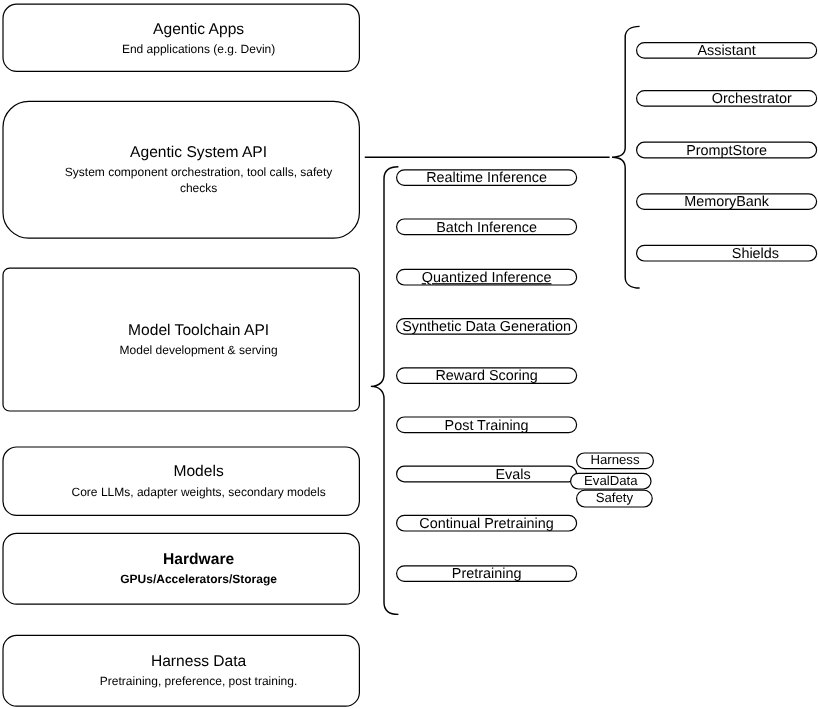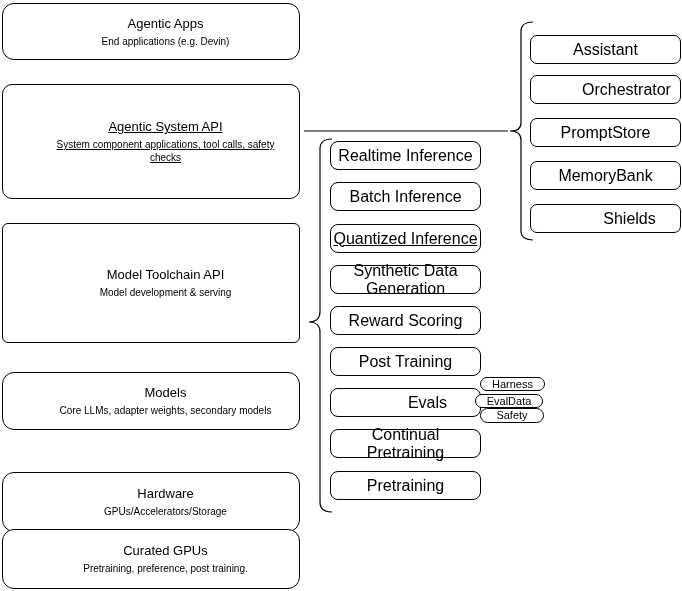--- a/index.html
+++ b/index.html
@@ -8,24 +8,24 @@
   .overlay{position:absolute;left:0;top:0;width:682px;height:591px;z-index:1;}
   .layer-box{
     position:absolute;left:2px;width:298px;box-sizing:border-box;
     border:1px solid var(--stroke,#000);background:var(--bg,#fff);
     display:flex;flex-direction:column;align-items:center;justify-content:center;
     text-align:center;z-index:2;padding-left:29px;
   }
   .layer-title{font-size:13px;line-height:16px;}
   .layer-sub{font-size:10px;line-height:13px;margin-top:3px;padding:0 8px;}
   .node{
-    position:absolute;box-sizing:border-box;width:151px;height:29px;
+    position:absolute;box-sizing:border-box;width:151px;height:14px;
     border:1px solid var(--stroke,#000);background:var(--bg,#fff);border-radius:8px;
     display:flex;align-items:center;justify-content:center;
-    font-size:16px;text-align:center;z-index:2;
+    font-size:12px;text-align:center;z-index:2;
   }
   .mid{left:330px;}
   .right{left:530px;border-radius:7px;}
   .pill{
     position:absolute;box-sizing:border-box;
     border:1px solid var(--stroke,#000);background:var(--bg,#fff);border-radius:9px;
     display:flex;align-items:center;justify-content:center;
     font-size:11px;line-height:1;z-index:3;margin-left:12px;
   }
 </style>
@@ -37,38 +37,38 @@
   <svg class="overlay" viewBox="0 0 682 591" fill="none" stroke="#000000" stroke-width="1.2">
     <path d="M304,131 L508,131"></path>
     <path d="M533,22 C526,22 521,25 521,31 L521,123 C521,128 518,131 510,131 C518,131 521,135 521,140 L521,231 C521,237 526,240 533,240"></path>
     <path d="M332,139 C325,139 320,142 320,149 L320,312 C320,318 316,322 309,322 C316,322 320,326 320,332 L320,502 C320,509 325,512 332,512"></path>
   </svg>
 
   <div class="layer-box" style="top:3px;height:57px;border-radius:12px;">
     <div class="layer-title">Agentic Apps</div>
     <div class="layer-sub">End applications (e.g. Devin)</div>
   </div>
-  <div class="layer-box" style="top:84px;height:115px;border-radius:10px;text-decoration:underline;">
+  <div class="layer-box" style="top:84px;height:115px;border-radius:22px;">
     <div class="layer-title">Agentic System API</div>
-    <div class="layer-sub">System component applications, tool calls, safety checks</div>
+    <div class="layer-sub">System component orchestration, tool calls, safety checks</div>
   </div>
   <div class="layer-box" style="top:223px;height:120px;border-radius:6px;">
     <div class="layer-title">Model Toolchain API</div>
     <div class="layer-sub">Model development &amp; serving</div>
   </div>
   <div class="layer-box" style="top:372px;height:58px;border-radius:12px;">
     <div class="layer-title">Models</div>
     <div class="layer-sub">Core LLMs, adapter weights, secondary models</div>
   </div>
-  <div class="layer-box" style="top:472px;height:60px;border-radius:12px;">
+  <div class="layer-box" style="top:444px;height:60px;border-radius:12px;font-weight:bold;">
     <div class="layer-title">Hardware</div>
     <div class="layer-sub">GPUs/Accelerators/Storage</div>
   </div>
   <div class="layer-box" style="top:529px;height:60px;border-radius:12px;">
-    <div class="layer-title">Curated GPUs</div>
+    <div class="layer-title">Harness Data</div>
     <div class="layer-sub">Pretraining, preference, post training.</div>
   </div>
 
   <div class="node mid" style="top:141px;">Realtime Inference</div>
   <div class="node mid" style="top:182px;">Batch Inference</div>
   <div class="node mid" style="top:224px;text-decoration:underline;">Quantized Inference</div>
   <div class="node mid" style="top:265px;">Synthetic Data Generation</div>
   <div class="node mid" style="top:306px;">Reward Scoring</div>
   <div class="node mid" style="top:347px;">Post Training</div>
   <div class="node mid" style="top:388px;padding-left:44px;">Evals</div>

